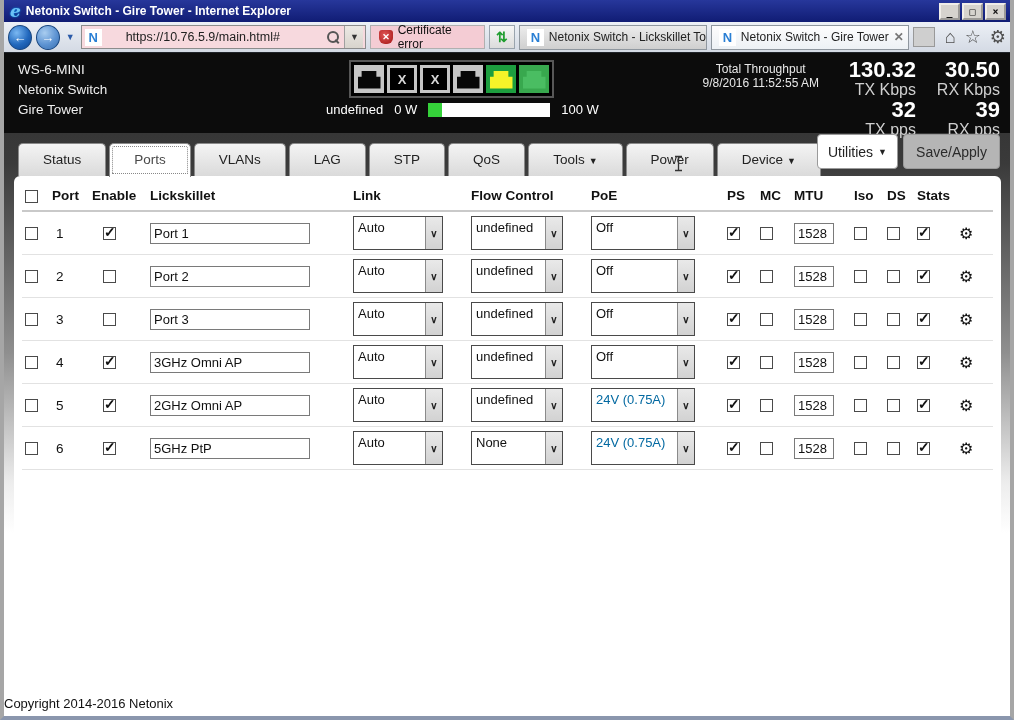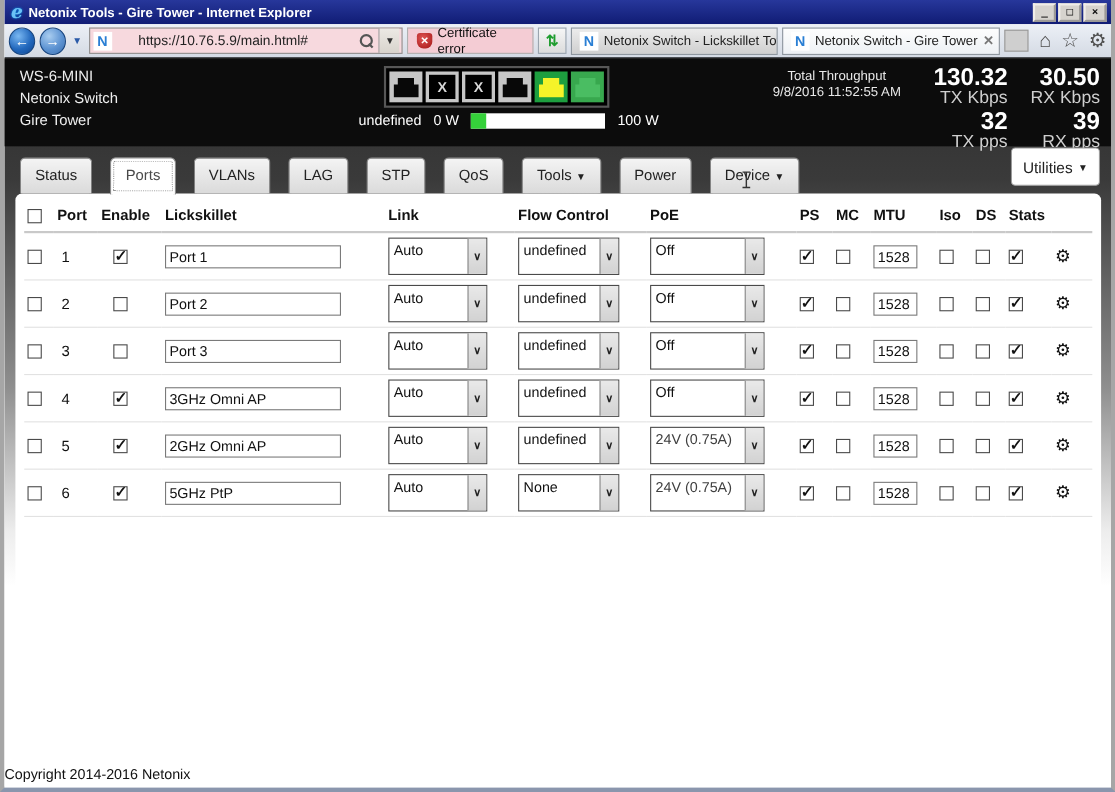--- a/index.html
+++ b/index.html
@@ -83,21 +83,21 @@
   .pwval { position:absolute; inset:0; text-align:center; color:#000; font-size:11px; line-height:14px;margin-top:43px; }
   .thru { position:absolute; right:10px; top:6px; display:grid;
     grid-template-columns:auto 97px 84px; grid-auto-rows:auto; column-gap:0; color:#fff; }
   .thru .ttl { text-align:center; font-size:12px; color:#e8e8e8; padding-top:3px; }
   .num { text-align:right; }
   .num .big { font-size:22px; font-weight:bold; line-height:22px; }
   .num .lbl { font-size:16px; color:#cfcfcf; }
   
   .navrow { position:relative; height:43px; display:flex; align-items:flex-end; padding-left:4px; }
   .tab { background:linear-gradient(#f4f4f4,#dadada); border:1px solid #8a8a8a; border-bottom:none;
-    border-radius:5px 5px 0 0; padding:8px 13px 9px; margin-right:16px; font-size:13.5px; color:#222; }
+    border-radius:5px 5px 0 0; padding:8px 24px 9px; margin-right:3px; font-size:13.5px; color:#222; }
   .tab.active { background:#fff; color:#4a4a4a; outline:1px dotted #888; outline-offset:-4px;
     padding-bottom:10px; margin-bottom:-1px; z-index:2; }
   .tab .caret { font-size:9px; margin-left:4px; }
   .actionbtns { position:absolute; right:10px; top:1px; display:flex; gap:5px; }
   .abtn { height:35px; border-radius:4px; font-size:14px; display:flex; align-items:center;
     justify-content:center; border:1px solid #9a9a9a; }
   .abtn.util { background:#fff; color:#222; width:81px; }
   .abtn.save { background:#b5b5b5; color:#2b2b2b; width:97px; }
   
   .panel { background:#fff; width:987px; min-height:516px; border-radius:6px 6px 0 0; padding:5px 8px 0 8px; }
@@ -109,34 +109,34 @@
   .cb.on::after { content:"✓"; position:absolute; left:0px; top:-4px; font-size:14px; font-weight:bold; color:#111; }
   input.txt { border:1px solid #7a7a7a; height:21px; font-size:13px; padding:0 3px;
     font-family:"Liberation Sans", sans-serif; color:#111; }
   .desc-in { width:160px; }
   .mtu-in { width:40px; }
   .sel { display:inline-flex; align-items:stretch; height:34px; border:1px solid #4a4a4a;
     background:#fff; vertical-align:middle; }
   .sel .val { flex:1; font-size:13px; padding:3px 0 0 4px; white-space:nowrap; overflow:hidden; }
   .sel .arrow { width:17px; background:linear-gradient(#e9e9e9,#d2d2d2); border-left:1px solid #8a8a8a;
     display:flex; align-items:center; justify-content:center; font-size:10px; font-weight:bold; color:#222; }
-  .sel.green .val { color:#404040; }
+  .sel.green .val { color:#0369a1; }
   .w-link { width:90px; } .w-flow { width:92px; } .w-poe { width:104px; }
   .gear { font-size:16px; color:#111; }
   .footer { position:absolute; left:0; bottom:4px; font-size:13px; color:#111; }
   .ibeam { position:absolute; left:669px; top:155px; z-index:5; }
 </style>
 </head>
 <body>
 
 <div class="win">
 
   <div class="titlebar">
     <span class="ie-logo">e</span>
-    <span class="title-text">Netonix Tools - Gire Tower - Internet Explorer</span>
+    <span class="title-text">Netonix Switch - Gire Tower - Internet Explorer</span>
     <span class="winbtns">
       <span class="winbtn">_</span>
       <span class="winbtn">□</span>
       <span class="winbtn">×</span>
     </span>
   </div>
 
   <div class="toolbar">
     <span class="navcircle back">←</span>
     <span class="navcircle fwd">→</span>
@@ -246,20 +246,21 @@
           <span class="tab"><span>QoS</span></span>
           <span class="tab"><span>Tools</span><span class="caret">▼</span></span>
           <span class="tab"><span>Power</span></span>
           <span class="tab"><span>Device</span><span class="caret">▼</span></span>
         </span>
       <span class="actionbtns">
         <span class="abtn util">
           <span>Utilities</span>
             <span class="caret" style="font-size:9px; margin-left:5px;">▼</span>
         </span>
+        <span class="abtn save">Save/Apply</span>
       </span>
     </div>
 
     <div class="panel">
       <table>
         <colgroup>
           <col style="width:27px">
             <col style="width:40px">
             <col style="width:58px">
             <col style="width:203px">

